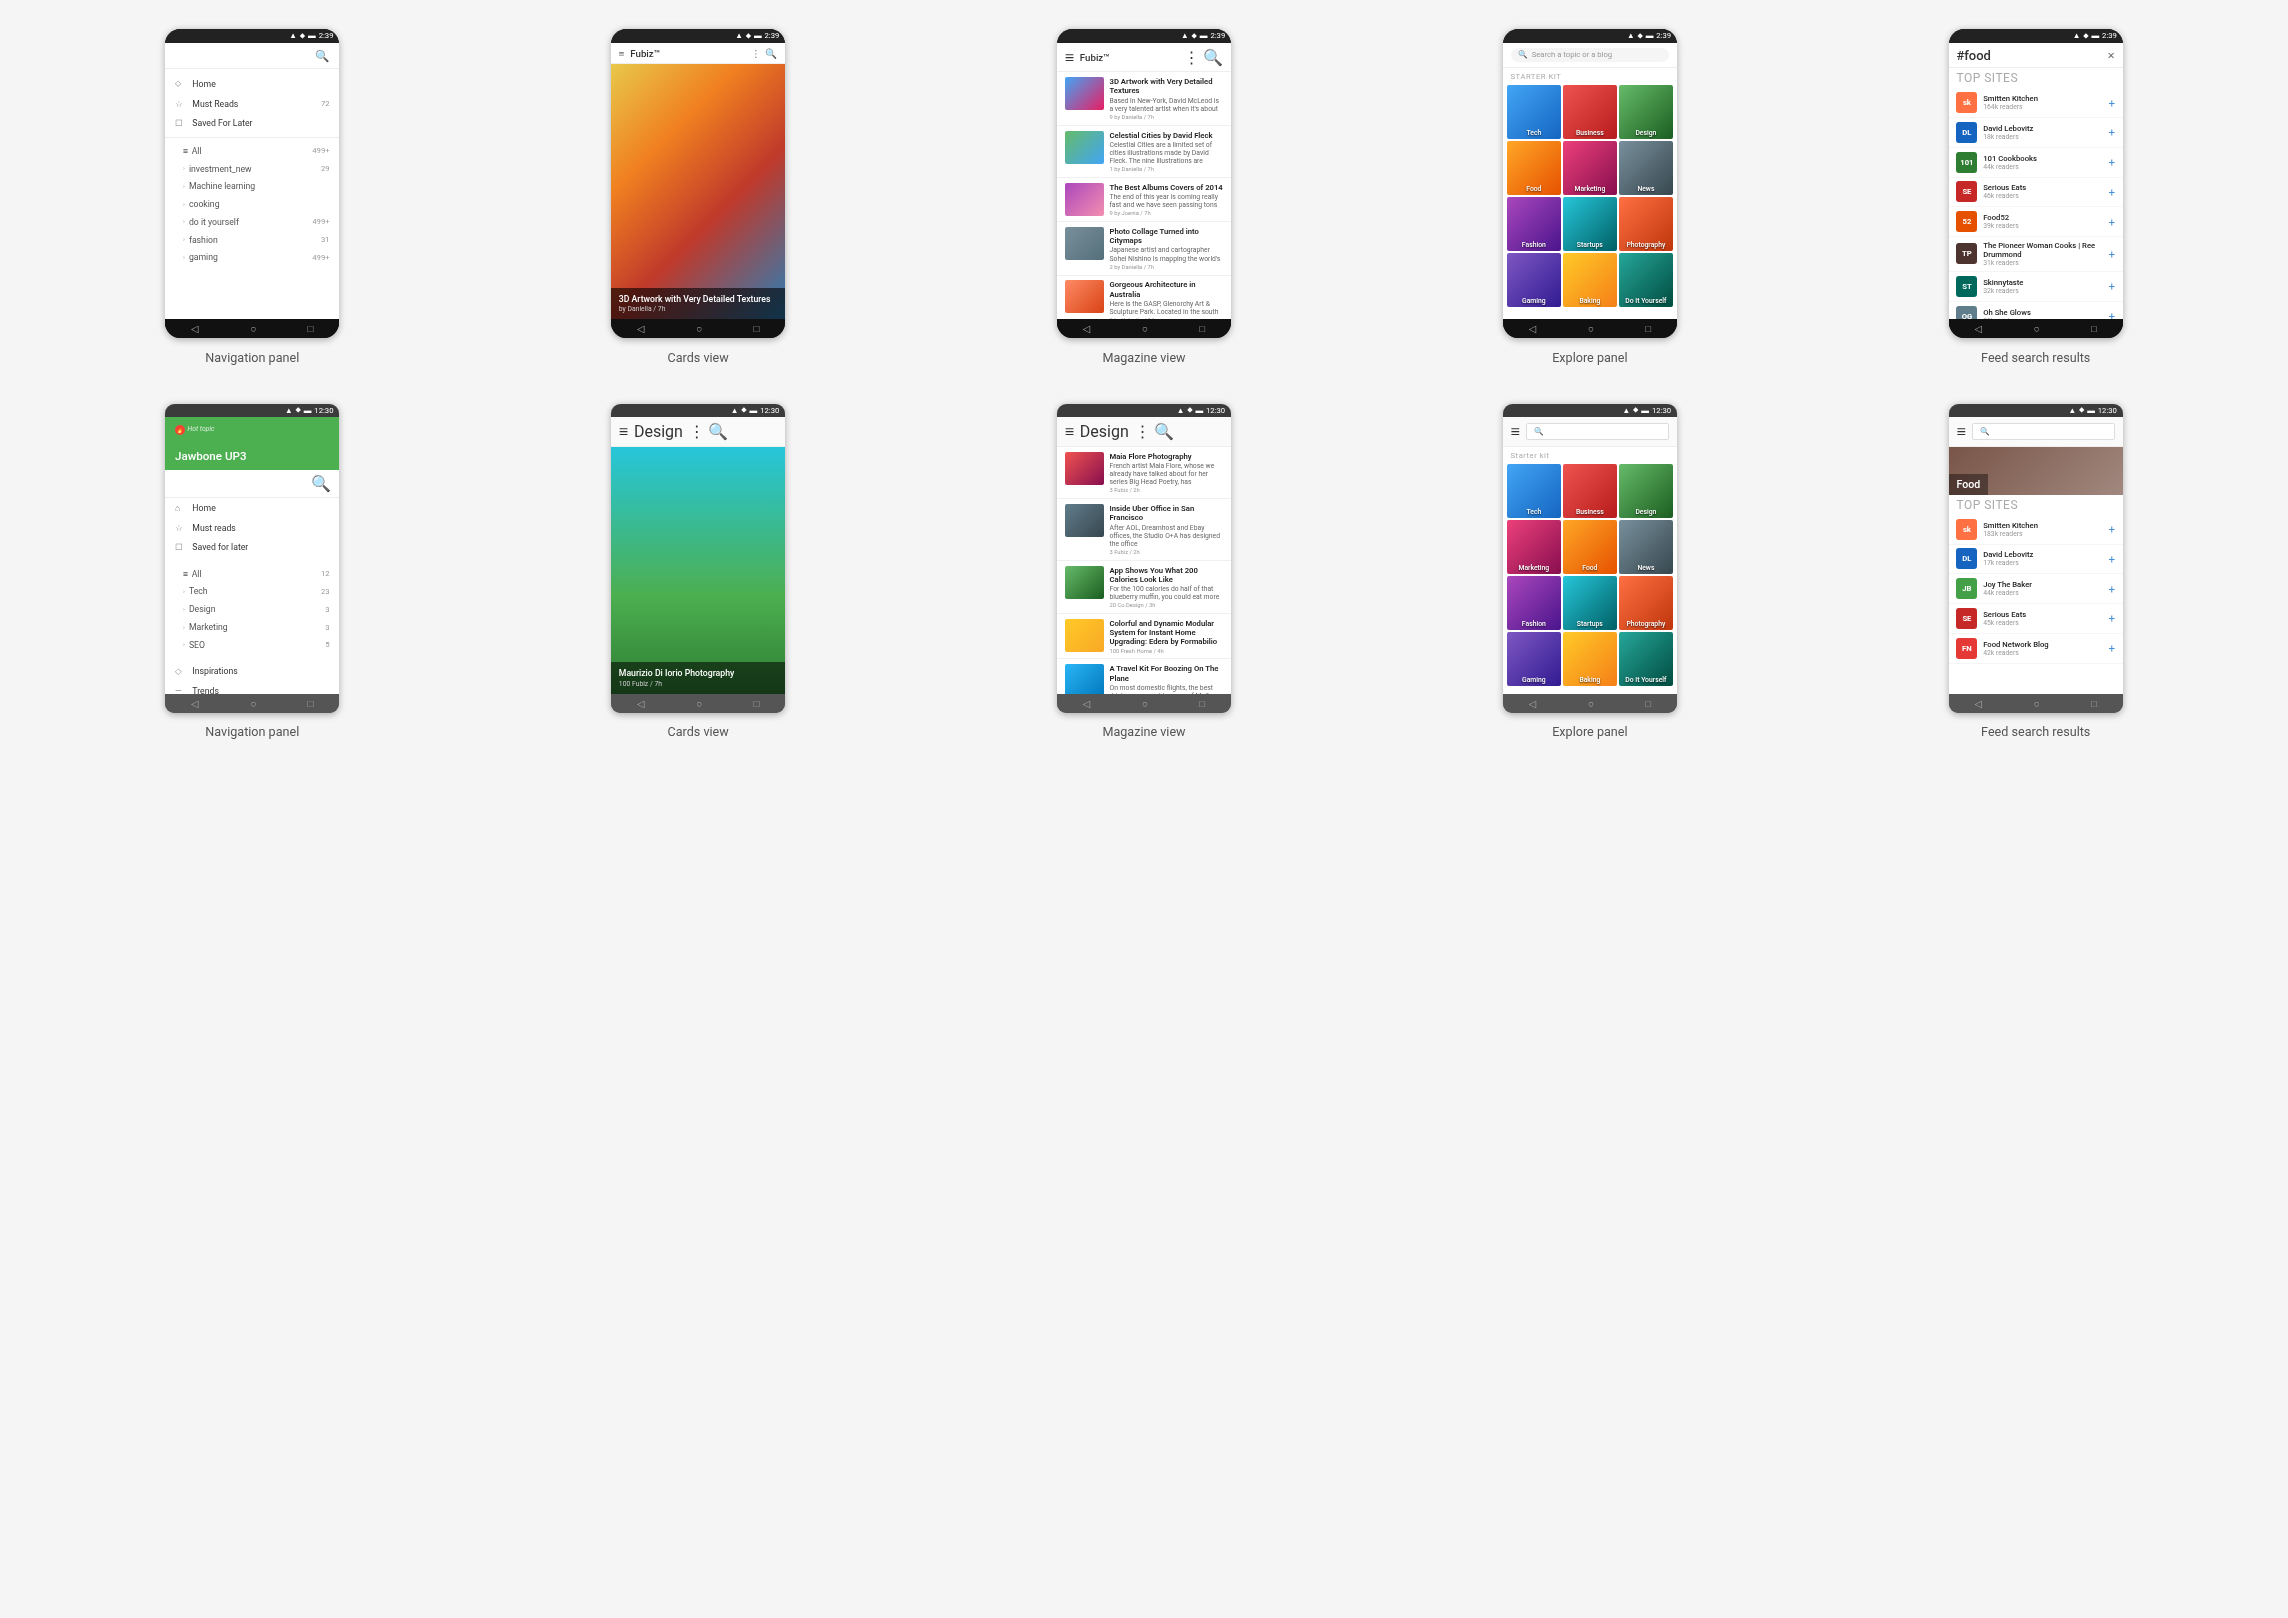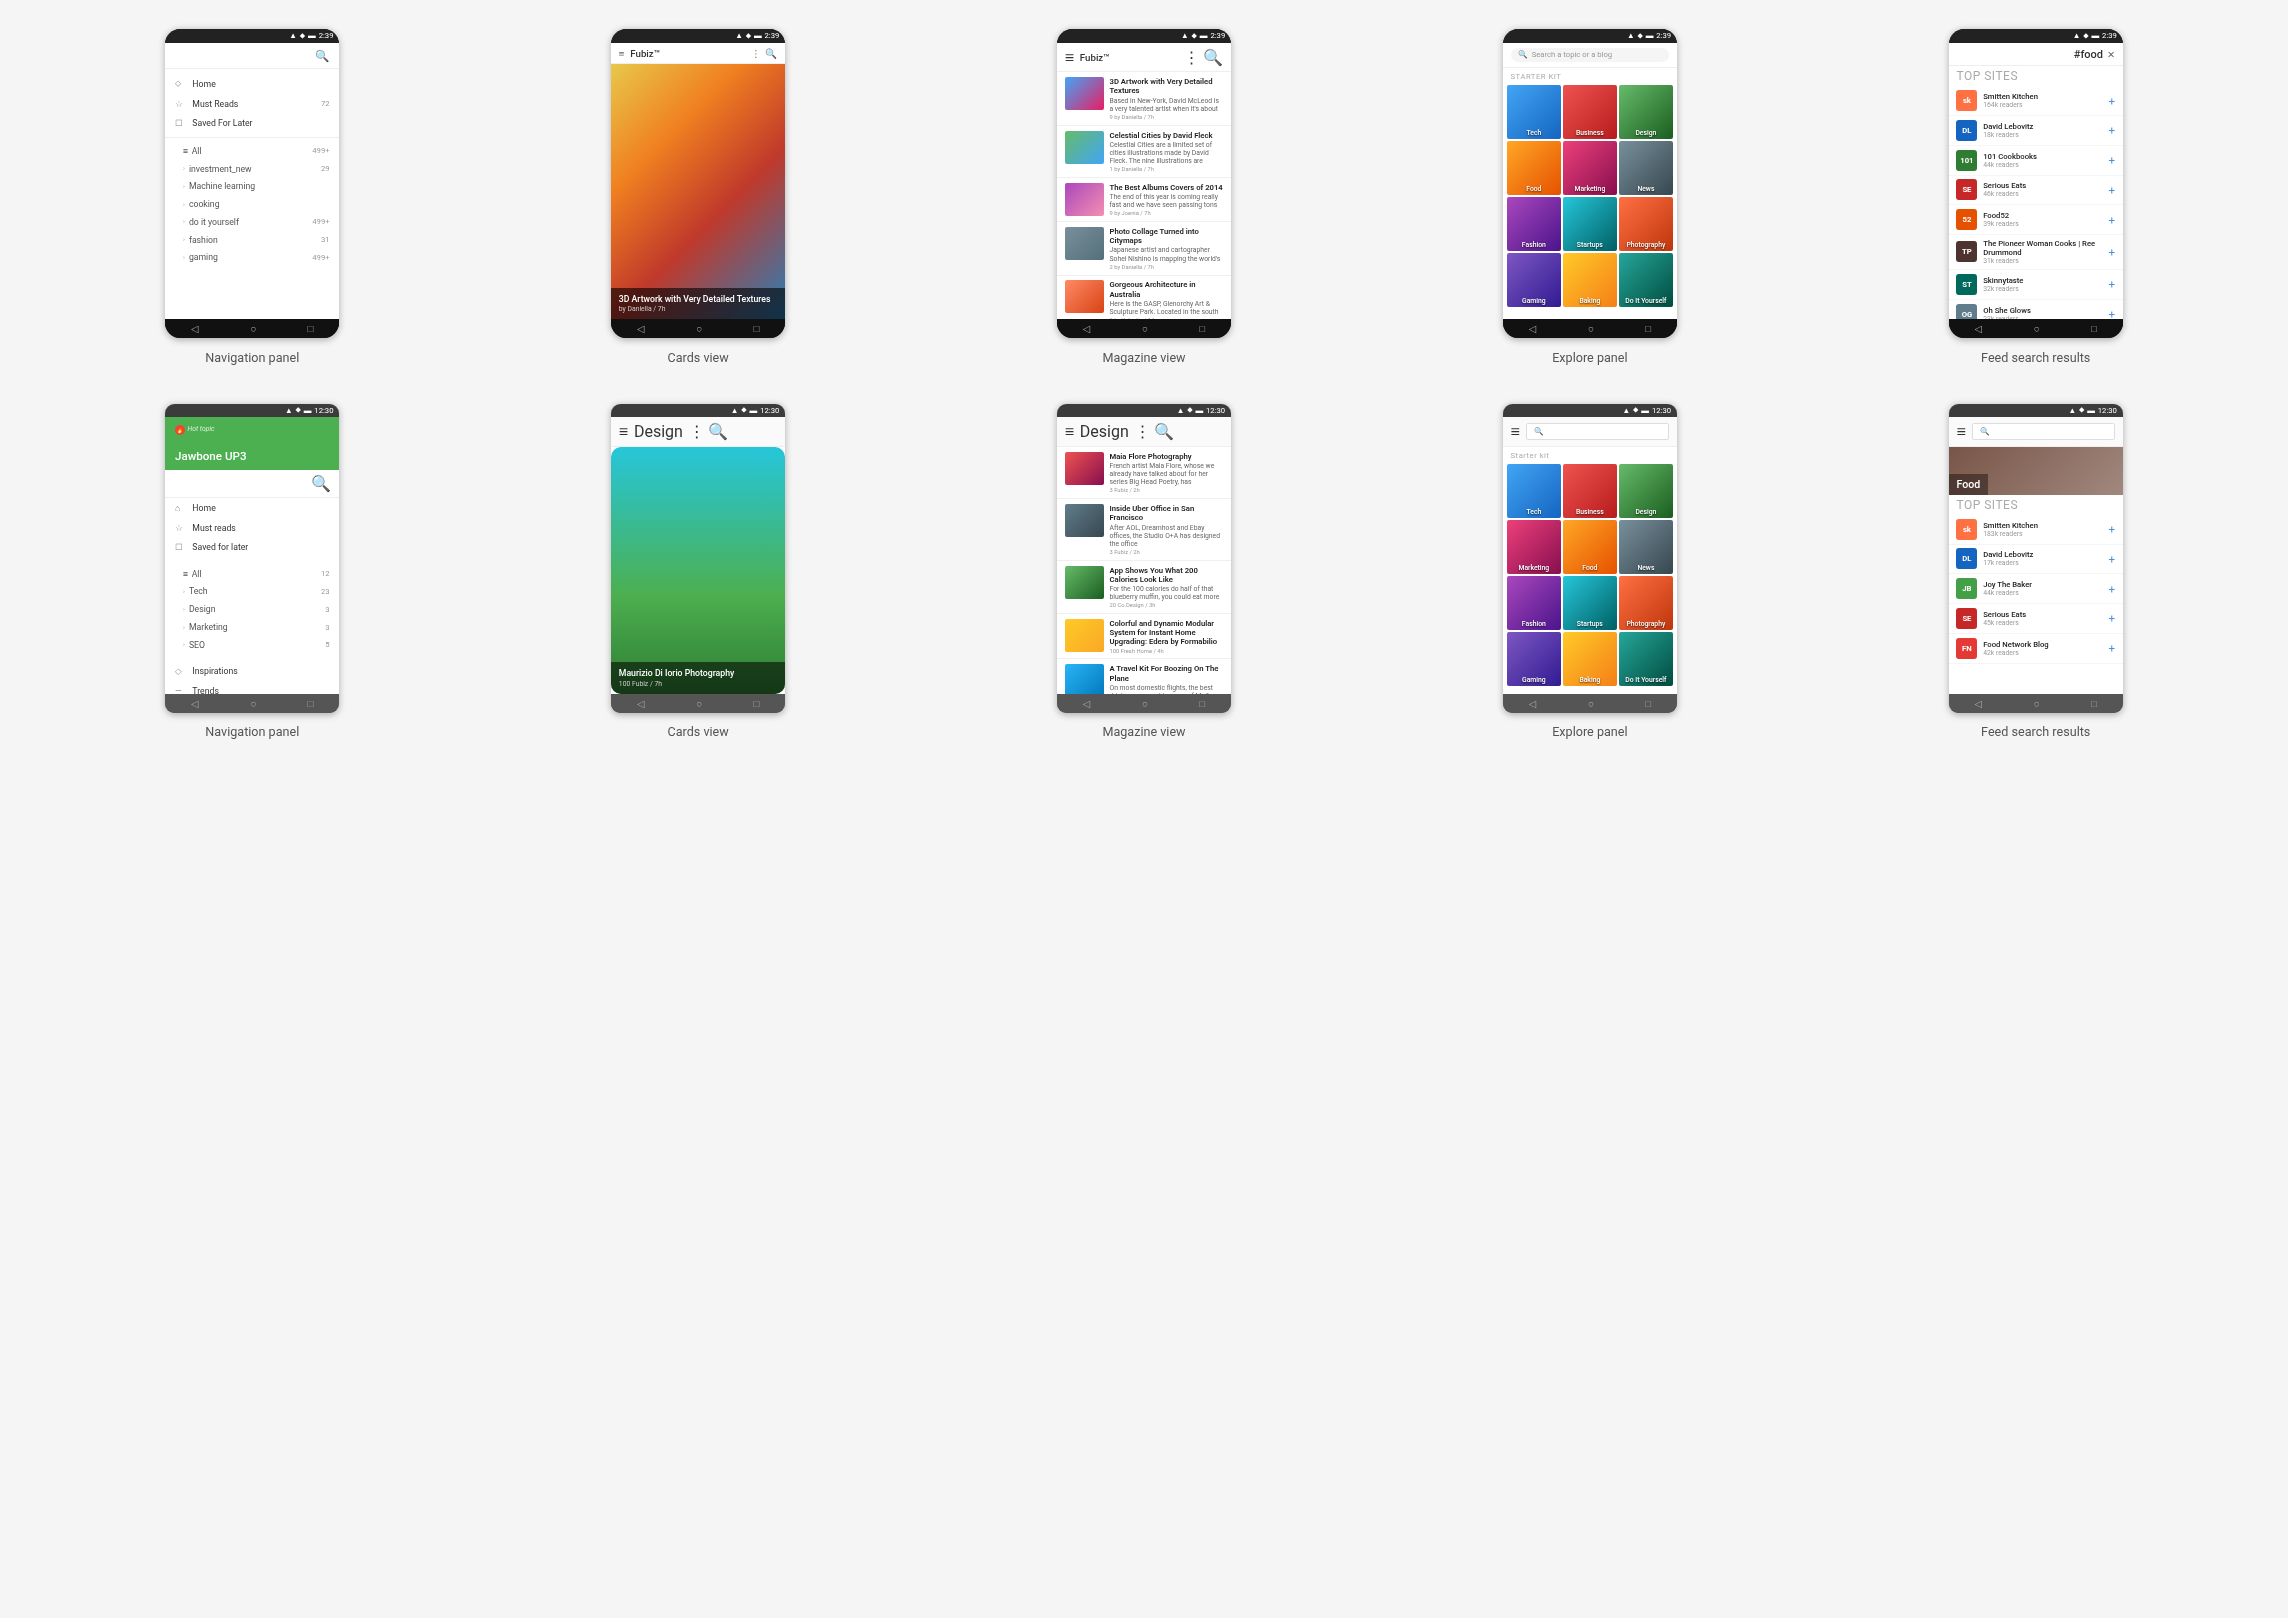--- a/index.html
+++ b/index.html
@@ -234,24 +234,23 @@
     .search-header {
       display: flex;
       align-items: center;
       padding: 4.8px 7.7px;
       background: #fff;
       border-bottom: 1px solid #eee;
       gap: 3.9px;
     }
     .search-tag {
       background: #fff;
-      font-size: 11px;
+      font-size: 13px;
       font-weight: 500;
       flex: 1;
-      text-align: right;
     }
     .search-close { color: #666; font-size: 9.7px; cursor: pointer; }
     .search-section-label {
       font-size: 12px;
       color: #aaa;
       padding: 2.9px 7.7px;
       letter-spacing: 0.5px;
       text-transform: uppercase;
     }
     .feed-site {
@@ -339,21 +338,20 @@
       padding: 4.8px 7.7px;
       background: #fafafa;
       border-bottom: 1px solid #eee;
       gap: 5.8px;
     }
     .mat-card-image {
       flex: 1;
       background: linear-gradient(180deg, #26c6da 0%, #4caf50 60%, #2e7d32 100%);
       position: relative;
       overflow: hidden;
-      border-radius: 10px;
     }
     .mat-card-caption {
       position: absolute;
       bottom: 0;
       left: 0;
       right: 0;
       background: rgba(0,0,0,0.55);
       color: #fff;
       padding: 5.8px 7.7px;
       font-size: 7.7px;

